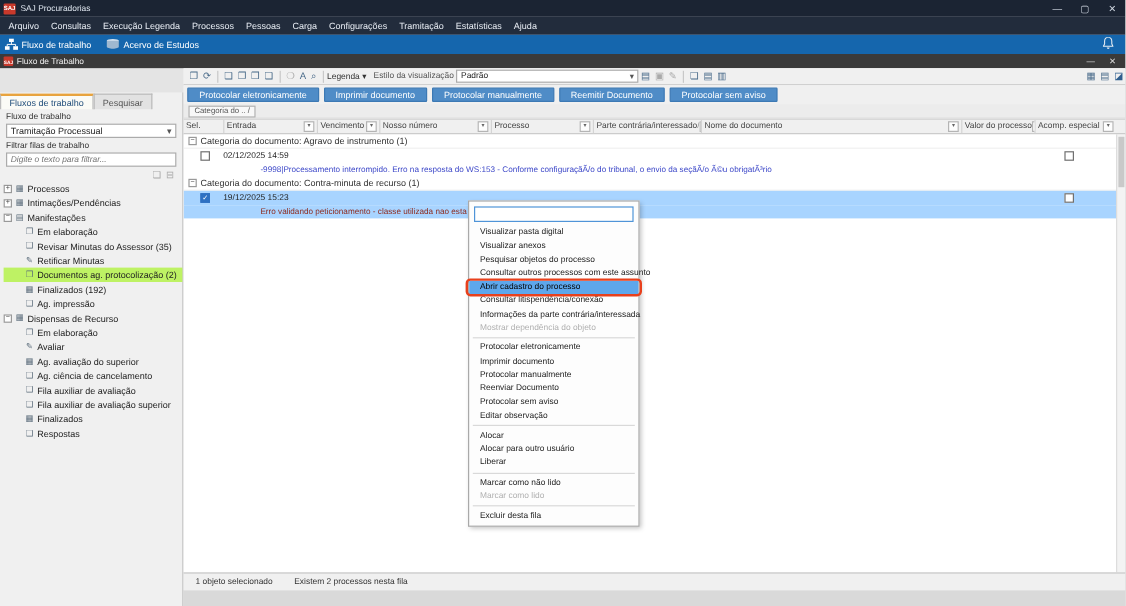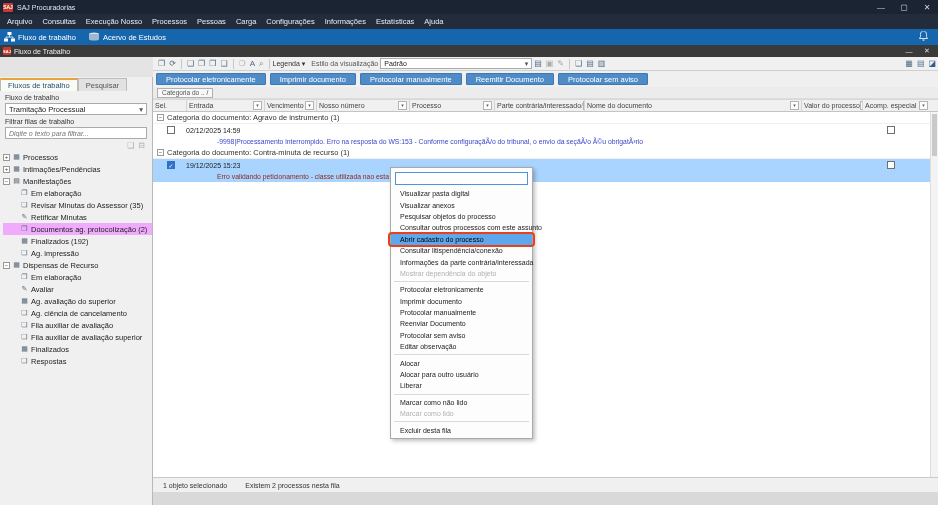--- a/index.html
+++ b/index.html
@@ -25,21 +25,21 @@
   .leftpanel{left:0;top:57px;width:153px;height:448px;background:#f0f0f0;border-right:1px solid #b8b8b8;margin-top:20px;}
   .tab{height:13px;display:flex;align-items:center;padding:0 7px;font-size:7.5px;border:1px solid #bbb;border-bottom:none;background:#e2e2e2;color:#555;}
   .tab.active{background:#fbfbf6;color:#1f4d7a;border-top:2px solid #e8a33d;}
   .lbl{font-size:7px;color:#333;}
   .combo{height:12px;background:#fff;border:1px solid #ababab;display:flex;align-items:center;justify-content:space-between;padding:0 3px;font-size:7.5px;}
   .tinput{height:12px;background:#fff;border:1px solid #ababab;width:100%;font-size:7px;font-style:italic;color:#888;padding:0 3px;}
   .tree{font-size:7.5px;color:#222;}
   .trow{height:12px;display:flex;align-items:center;white-space:nowrap;}
   .trow .exp{width:7px;height:7px;border:1px solid #999;background:#fff;font-size:6px;line-height:5px;text-align:center;color:#444;margin-right:2px;flex:none;}
   .ticon{width:9px;text-align:center;margin-right:2px;color:#5a6b7a;font-size:7px;flex:none;}
-  .trow.sel{background:#f0abfc;}
+  .trow.sel{background:#bef264;}
   .fechar{left:2px;top:430px;width:136px;height:14px;background:#111;color:#fff;font-size:7.5px;display:flex;align-items:center;padding-left:4px;text-decoration:underline;}
   
   .content{left:153px;top:57px;width:785px;height:448px;background:#f0f0f0;}
   .icontb{left:0;top:0;width:785px;height:14px;border-bottom:1px solid #d0d0d0;display:flex;align-items:center;padding-left:3px;background:#f0f0f0;}
   .ic{font-size:8px;color:#4a6b8a;margin:0 2px;flex:none;}
   .ic.gray{color:#aaa;}
   .vsep{width:1px;height:10px;background:#c8c8c8;margin:0 3px;flex:none;}
   .ddl{height:11px;background:#fff;border:1px solid #ababab;display:flex;align-items:center;justify-content:space-between;font-size:7px;padding:0 3px;width:152px;margin-left:2px;}
   .actions{left:0;top:14px;width:785px;height:16px;display:flex;align-items:center;padding-left:3px;background:#f0f0f0;}
   .abtn{height:12px;background:#4f8cc7;color:#fff;font-size:7.5px;display:flex;align-items:center;padding:0 9px;margin-right:4px;border-radius:1px;border:1px solid #3c79b4;}
@@ -84,26 +84,26 @@
   <div class="win-ctl" style="right:23px;">
       <span>▢</span>
     </div>
   <div class="win-ctl" style="right:0;">
       <span>✕</span>
     </div>
 
   <div class="abs menubar">
     <span>Arquivo</span>
     <span>Consultas</span>
-    <span>Execução Nosso</span>
+    <span>Execução Legenda</span>
     <span>Processos</span>
     <span>Pessoas</span>
     <span>Carga</span>
     <span>Configurações</span>
-    <span>Informações</span>
+    <span>Tramitação</span>
     <span>Estatísticas</span>
     <span>Ajuda</span>
   </div>
 
   <div class="abs bluebar">
     <span class="bluebtn">
       <svg width="11" height="10" viewBox="0 0 11 10">
           <rect x="3.5" y="0" width="4" height="3" fill="#fff"></rect>
           <rect x="0" y="6.5" width="4" height="3" fill="#fff"></rect>
           <rect x="7" y="6.5" width="4" height="3" fill="#fff"></rect>

